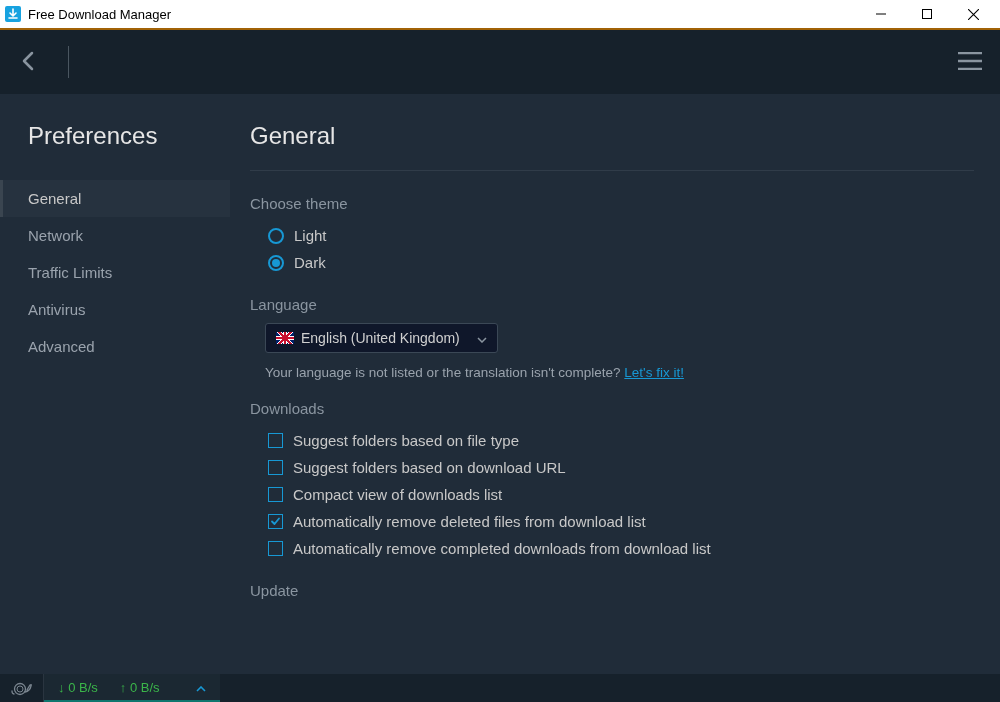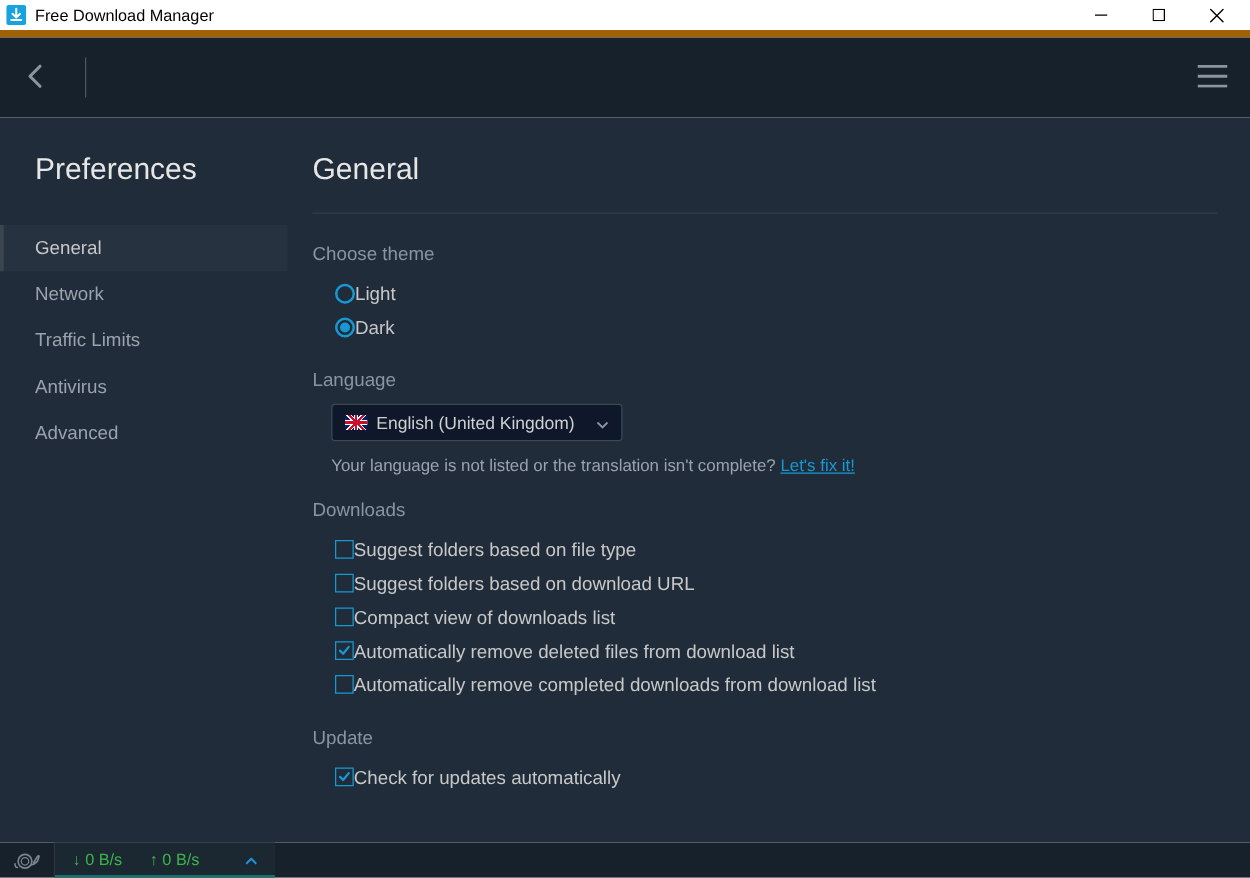--- a/index.html
+++ b/index.html
@@ -9,21 +9,21 @@
     width: 1000px;
     height: 702px;
     overflow: hidden;
     font-size: 14px;
     color: #c8c8c8;
   }
   
   .titlebar {
     height: 30px;
     background: #ffffff;
-    border-bottom: 6px solid #a16207;
+    border-bottom: 2px solid #a16207;
     display: flex;
     align-items: center;
     padding: 0 4px;
   }
   .titlebar-icon {
     width: 18px; height: 18px;
     margin-right: 6px;
     display: flex; align-items: center; justify-content: center;
   }
   .titlebar-title {
@@ -101,21 +101,22 @@
   }
   .section-label {
     color: #8a95a0;
     font-size: 15px;
     margin-bottom: 10px;
     margin-top: 20px;
   }
   .section-label:first-of-type { margin-top: 0; }
   .radio-row, .check-row {
     display: flex;
-    align-items: flex-start;
+    align-items: center;
+    gap: 10px;
     padding: 5px 0 5px 18px;
     font-size: 15px;
     color: #c8c8c8;
     cursor: pointer;
   }
   .radio {
     width: 16px; height: 16px;
     border: 2px solid #1798d4;
     border-radius: 50%;
     display: flex; align-items: center; justify-content: center;
@@ -317,30 +318,20 @@
           </div>
           <span>Automatically remove deleted files from download list</span>
         </div>
         <div class="check-row">
           <div class="checkbox"></div>
           <span>Automatically remove completed downloads from download list</span>
         </div>
       </div>
 
     <div class="section-label">Update</div>
-    <div id="update-options">
-        <div class="check-row">
-          <div class="checkbox checked">
-            <svg width="11" height="11" viewBox="0 0 11 11">
-              <path d="M2 5.5 L4.5 8 L9 2.5" stroke="#1798d4" stroke-width="1.8" fill="none" stroke-linecap="round" stroke-linejoin="round"></path>
-            </svg>
-          </div>
-          <span>Check for updates automatically</span>
-        </div>
-      </div>
   </div>
 </div>
 
 <div class="statusbar">
   <div class="snail">
     <svg width="24" height="18" viewBox="0 0 24 18">
       <circle cx="10" cy="10" r="5.5" stroke="currentColor" fill="none" stroke-width="1.3"></circle>
       <path d="M10 10 m-3 0 a3 3 0 1 0 6 0 a3 3 0 1 0 -6 0" stroke="currentColor" fill="none" stroke-width="1"></path>
       <path d="M4 15 Q 2 15 2 12 M15 13 Q20 12 21 7 Q22 5 20 6 L17 11" stroke="currentColor" fill="none" stroke-width="1.3" stroke-linecap="round"></path>
     </svg>

